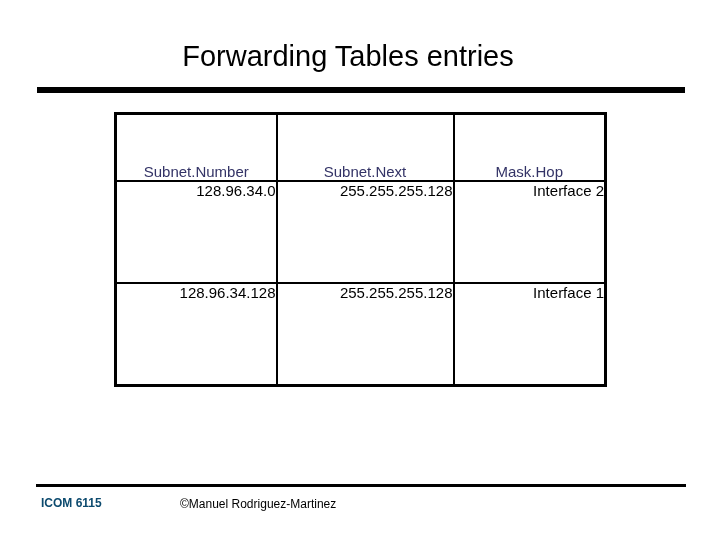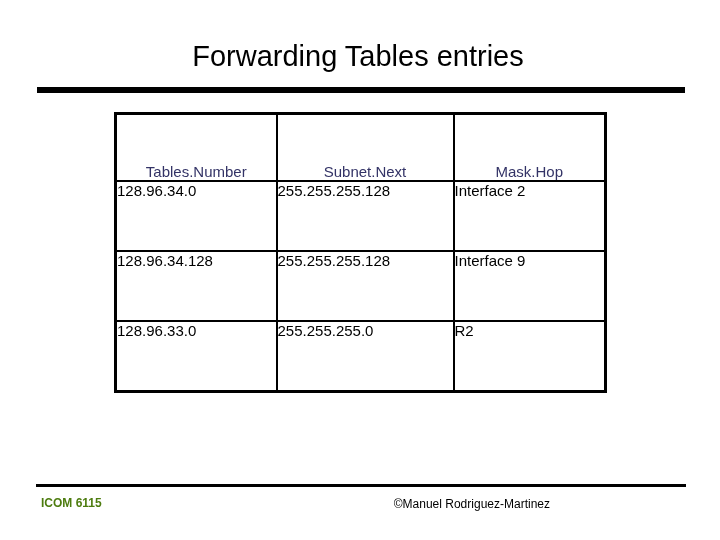--- a/index.html
+++ b/index.html
@@ -19,21 +19,21 @@
     position: absolute;
     left: 0; top: 0;
     width: 720px;
     height: 540px;
     background: #ffffff;
   }
 
   
   #slide-title {
     position: absolute;
-    left: 38px;
+    left: 28px;
     top: 36px;
     width: 640px;
     text-align: center;
     font-size: 29px;
     line-height: 40px;
     color: #000000;
     font-weight: normal;
     letter-spacing: 0px;
     white-space: nowrap;
   }
@@ -81,21 +81,21 @@
     font-size: 15px;
     color: #333366;
     padding-bottom: 10px;
     white-space: nowrap;
   }
 
   
   tr.data-row td {
     height: 68px;
     vertical-align: top;
-    text-align: left;
+    text-align: right;
     font-size: 15px;
     color: #000000;
     padding-top: 12px;
     white-space: nowrap;
   }
 
   
   #footer-rule {
     position: absolute;
     left: 36px;
@@ -103,29 +103,29 @@
     width: 650px;
     height: 3px;
     background: #000000;
   }
   #footer-course {
     position: absolute;
     left: 41px;
     top: 496px;
     font-size: 12px;
     font-weight: bold;
-    color: #4d7c0f;
+    color: #0c4a6e;
     white-space: nowrap;
   }
   #footer-copyright {
     position: absolute;
     left: 180px;
     top: 497px;
     width: 370px;
-    text-align: right;
+    text-align: left;
     font-size: 12px;
     font-weight: normal;
     color: #000000;
     white-space: nowrap;
   }
 </style>
 </head>
 <body>
 
 <div id="slide">
@@ -135,40 +135,35 @@
   <div id="title-rule"></div>
 
   <table id="routing-table">
     <colgroup>
       <col class="c1">
       <col class="c2">
       <col class="c3">
     </colgroup>
     <thead>
       <tr class="header-row">
-        <th>Tables.Number</th>
+        <th>Subnet.Number</th>
         <th>Subnet.Next</th>
         <th>Mask.Hop</th>
       </tr>
     </thead>
     <tbody>
       <tr class="data-row">
         <td>128.96.34.0</td>
         <td>255.255.255.128</td>
         <td>Interface 2</td>
       </tr>
       <tr class="data-row">
         <td>128.96.34.128</td>
         <td>255.255.255.128</td>
-        <td>Interface 9</td>
-      </tr>
-      <tr class="data-row">
-        <td>128.96.33.0</td>
-        <td>255.255.255.0</td>
-        <td>R2</td>
+        <td>Interface 1</td>
       </tr>
     </tbody>
   </table>
 
   <div id="footer-rule"></div>
 
   <div id="footer-course">ICOM 6115</div>
 
   <div id="footer-copyright">©Manuel Rodriguez-Martinez</div>
 

